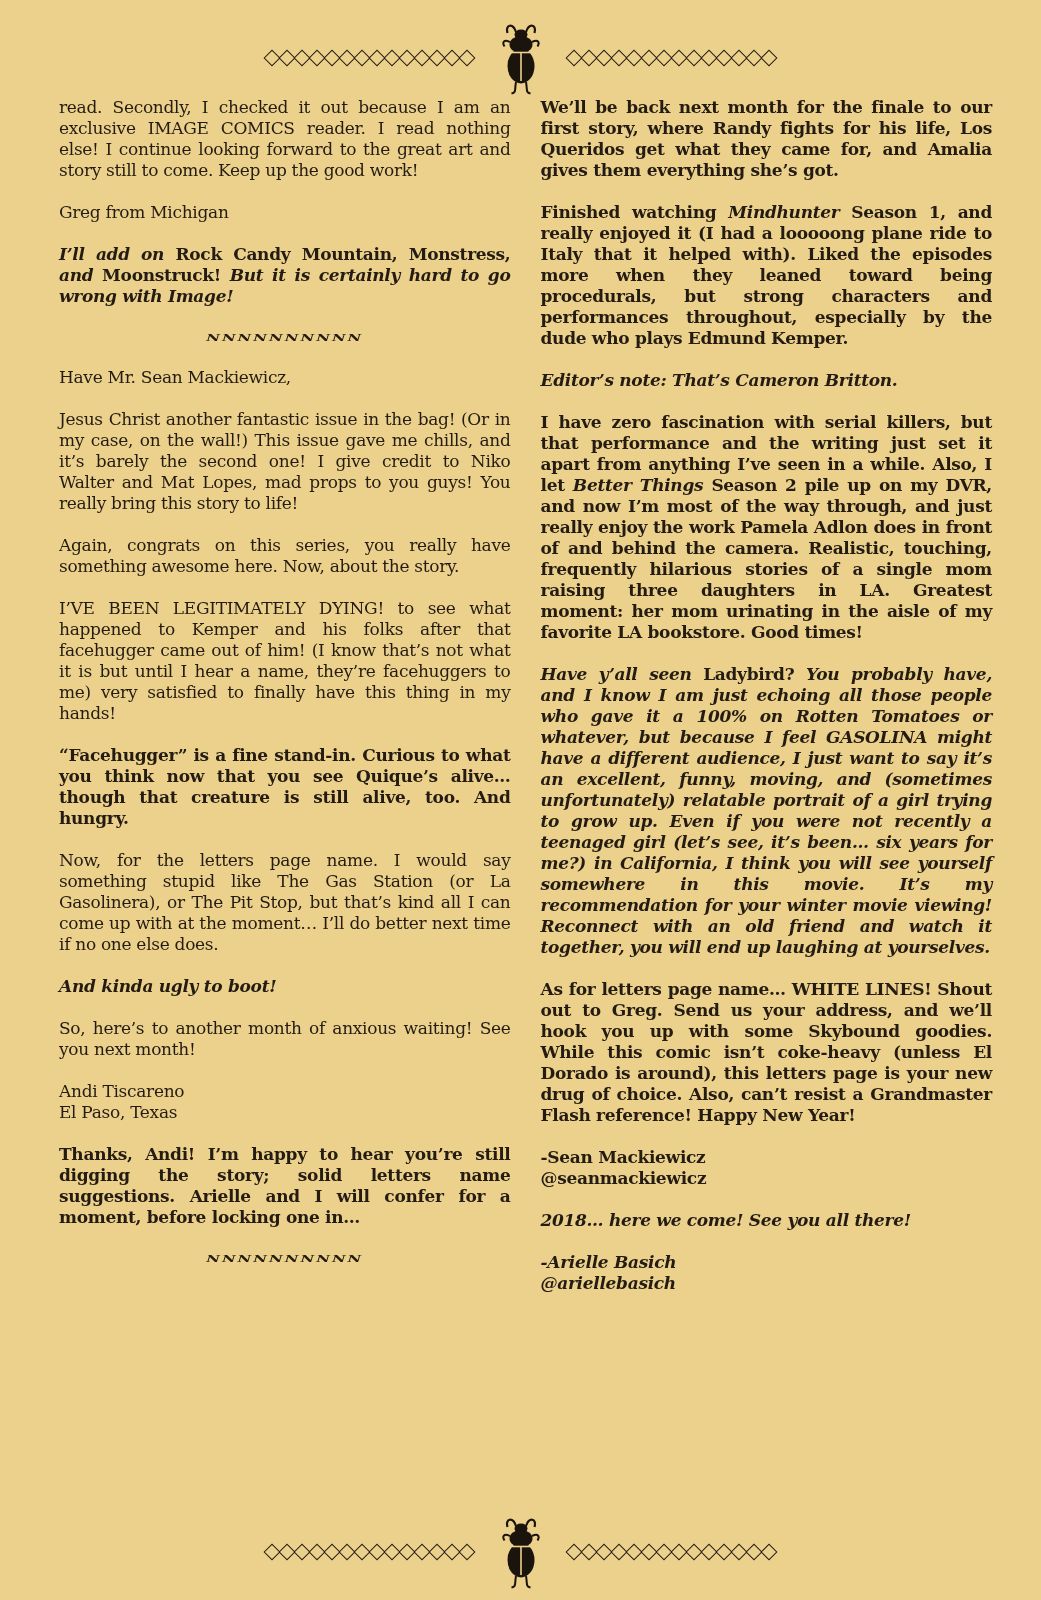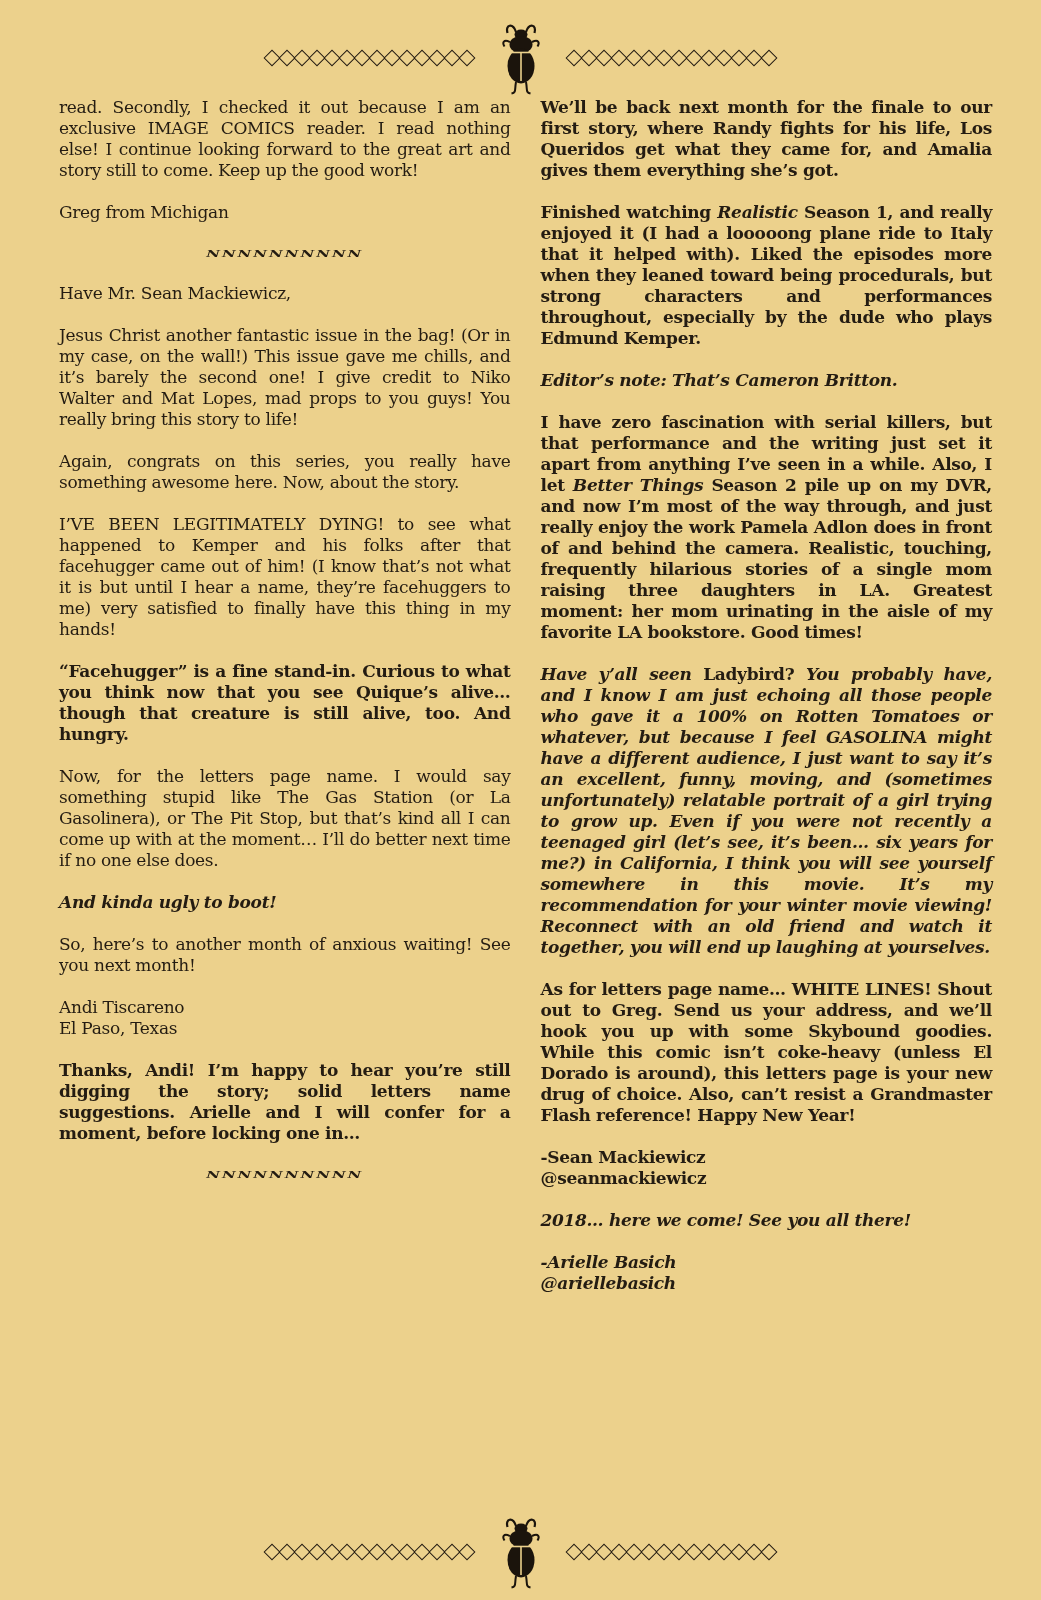--- a/index.html
+++ b/index.html
@@ -107,36 +107,37 @@
         <span class="diam"></span>
         <span class="diam"></span>
         <span class="diam"></span>
       </div>
   </div>
 
   <div class="columns">
     <div class="col" id="col-left">
         <p class="para regular"><span>read.  Secondly, I checked it out because I am an exclusive IMAGE COMICS reader.  I read nothing else!  I continue looking forward to the great art and story still to come.  Keep up the good work!</span></p>
         <p class="para regular"><span>Greg from Michigan</span></p>
+        <p class="para bold-italic"><span>I’ll add on </span><span class="alt">Rock Candy Mountain, Monstress,</span><span> and </span><span class="alt">Moonstruck!</span><span> But it is certainly hard to go wrong with Image!</span></p>
         <p class="para divider"><span>NNNNNNNNNN</span></p>
         <p class="para regular"><span>Have Mr. Sean Mackiewicz,</span></p>
         <p class="para regular"><span>Jesus Christ another fantastic issue in the bag! (Or in my case, on the wall!) This issue gave me chills, and it’s barely the second one! I give credit to Niko Walter and Mat Lopes, mad props to you guys! You really bring this story to life!</span></p>
         <p class="para regular"><span>Again, congrats on this series, you really have something awesome here. Now, about the story.</span></p>
         <p class="para regular"><span>I’VE BEEN LEGITIMATELY DYING! to see what happened to Kemper and his folks after that facehugger came out of him! (I know that’s not what it is but until I hear a name, they’re facehuggers to me) very satisfied to finally have this thing in my hands!</span></p>
         <p class="para bold"><span>“Facehugger” is a fine stand-in. Curious to what you think now that you see Quique’s alive… though that creature is still alive, too. And hungry.</span></p>
         <p class="para regular"><span>Now, for the letters page name. I would say something stupid like The Gas Station (or La Gasolinera), or The Pit Stop, but that’s kind all I can come up with at the moment… I’ll do better next time if no one else does.</span></p>
         <p class="para bold-italic"><span>And kinda ugly to boot!</span></p>
         <p class="para regular"><span>So, here’s to another month of anxious waiting! See you next month!</span></p>
         <p class="para regular"><span>Andi Tiscareno<br>El Paso, Texas</span></p>
         <p class="para bold"><span>Thanks, Andi! I’m happy to hear you’re still digging the story; solid letters name suggestions. Arielle and I will confer for a moment, before locking one in…</span></p>
         <p class="para divider"><span>NNNNNNNNNN</span></p>
       </div>
     <div class="col" id="col-right">
         <p class="para bold"><span>We’ll be back next month for the finale to our first story, where Randy fights for his life, Los Queridos get what they came for, and Amalia gives them everything she’s got.</span></p>
-        <p class="para bold"><span>Finished watching </span><span class="alt">Realistic</span><span> Season 1, and really enjoyed it (I had a looooong plane ride to Italy that it helped with). Liked the episodes more when they leaned toward being procedurals, but strong characters and performances throughout, especially by the dude who plays Edmund Kemper.</span></p>
+        <p class="para bold"><span>Finished watching </span><span class="alt">Mindhunter</span><span> Season 1, and really enjoyed it (I had a looooong plane ride to Italy that it helped with). Liked the episodes more when they leaned toward being procedurals, but strong characters and performances throughout, especially by the dude who plays Edmund Kemper.</span></p>
         <p class="para bold-italic"><span>Editor’s note: That’s Cameron Britton.</span></p>
         <p class="para bold"><span>I have zero fascination with serial killers, but that performance and the writing just set it apart from anything I’ve seen in a while. Also, I let </span><span class="alt">Better Things</span><span> Season 2 pile up on my DVR, and now I’m most of the way through, and just really enjoy the work Pamela Adlon does in front of and behind the camera. Realistic, touching, frequently hilarious stories of a single mom raising three daughters in LA. Greatest moment: her mom urinating in the aisle of my favorite LA bookstore. Good times!</span></p>
         <p class="para bold-italic"><span>Have y’all seen </span><span class="alt">Ladybird?</span><span> You probably have, and I know I am just echoing all those people who gave it a 100% on Rotten Tomatoes or whatever, but because I feel GASOLINA might have a different audience, I just want to say it’s an excellent, funny, moving, and (sometimes unfortunately) relatable portrait of a girl trying to grow up. Even if you were not recently a teenaged girl (let’s see, it’s been… six years for me?) in California, I think you will see yourself somewhere in this movie. It’s my recommendation for your winter movie viewing! Reconnect with an old friend and watch it together, you will end up laughing at yourselves.</span></p>
         <p class="para bold"><span>As for letters page name… WHITE LINES! Shout out to Greg. Send us your address, and we’ll hook you up with some Skybound goodies. While this comic isn’t coke-heavy (unless El Dorado is around), this letters page is your new drug of choice. Also, can’t resist a Grandmaster Flash reference! Happy New Year!</span></p>
         <p class="para bold"><span>-Sean Mackiewicz<br>@seanmackiewicz</span></p>
         <p class="para bold-italic"><span>2018… here we come! See you all there!</span></p>
         <p class="para bold-italic"><span>-Arielle Basich<br>@ariellebasich</span></p>
       </div>
   </div>
 

